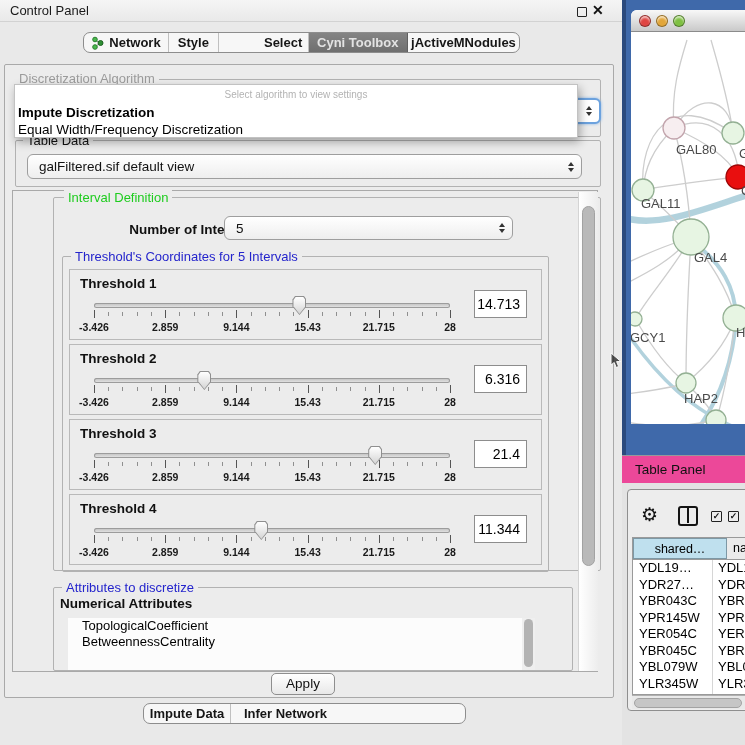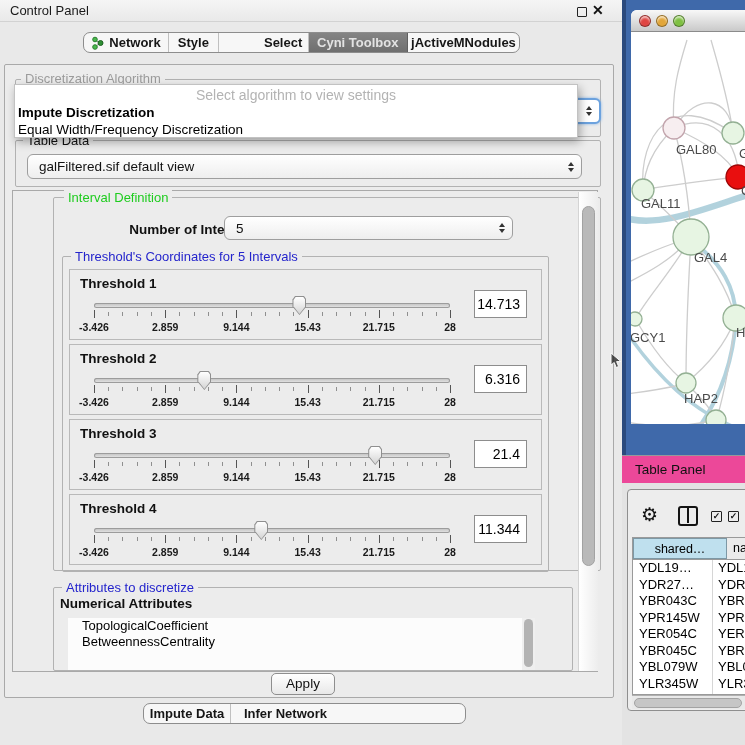--- a/index.html
+++ b/index.html
@@ -27,21 +27,21 @@
   .lbl-gray{color:#9b9b9b}.lbl-green{color:#1ecc1e}.lbl-blue{color:#2424cc}.lbl-black{color:#111}
 
   .combo{position:absolute;background:linear-gradient(#ffffff,#eeeeee);border:1px solid #9e9e9e;border-radius:6px;font-size:13.5px;display:flex;align-items:center;padding-left:11px;color:#111}
   .stepper{position:absolute;right:7px;top:50%;transform:translateY(-50%);display:flex;flex-direction:column;gap:2px}
   .stepper i{width:0;height:0;border-left:3.5px solid transparent;border-right:3.5px solid transparent}
   .stepper i.up{border-bottom:4.5px solid #333}
   .stepper i.dn{border-top:4.5px solid #333}
   .combo.focus{border:2px solid #6ca2de;box-shadow:0 0 3px #86b4e6;background:#fff}
 
   .popup{position:absolute;left:14px;top:84px;width:564px;height:54px;background:#fff;border:1px solid #c2c2c2;box-shadow:2px 4px 9px rgba(0,0,0,.32);z-index:30}
-  .popup .ph{position:absolute;left:0;top:1px;width:100%;text-align:center;color:#b3b3b3;font-size:14px;line-height:18px}
+  .popup .ph{position:absolute;left:0;top:1px;width:100%;text-align:center;color:#b3b3b3;font-size:10px;line-height:18px}
   .popup-opt{position:absolute;left:3px;height:17px;line-height:17px;font-size:13.5px;color:#000;white-space:nowrap}
   .popup-opt.first{font-weight:700}
 
   .scrollpanel{position:absolute;left:12px;top:190px;width:586px;height:482px;border:1px solid #a9a9a9;background:#ececec}
 
   .vscroll{position:absolute;left:565px;top:1px;width:20px;height:479px;background:linear-gradient(to right,#ffffff,#ededed);border-left:1px solid #d4d4d4}
   .vscroll .thumb-v{position:absolute;left:3px;top:14px;width:13px;height:360px;background:#b9b9b9;border:1px solid #a2a2a2;border-radius:7px}
 
   .thr-panel{position:absolute;left:6px;width:473px;height:71px;border:1px solid #b9b9b9;background:#ececec}
   .thr-name{position:absolute;left:10px;top:6px;font-size:13.5px;font-weight:700;color:#111}
@@ -124,21 +124,21 @@
           <span>Cyni Toolbox</span>
         </div>
         <div class="tab" style="width: 123px;">
           <span>jActiveMNodules</span>
         </div>
       </div>
 
     <div class="outer-panel">
 
       <div class="group" style="left:10px;top:14px;width:586px;height:58px"></div>
-      <span class="group-label lbl-gray" style="left:16px;top:6px">Discretization Algorithm</span>
+      <span class="group-label lbl-gray" style="left:10px;top:6px">Discretization Algorithm</span>
       <div class="combo focus" style="left:556px;top:33px;width:40px;height:26px">
         <span class="stepper">
             <i class="up"></i>
             <i class="dn"></i>
           </span>
       </div>
 
       <div class="group" style="left:10px;top:75px;width:586px;height:47px"></div>
       <span class="group-label lbl-black" style="left:18px;top:68px">Table Data</span>
       <div class="combo" style="left:22px;top:89px;width:555px;height:25px">

